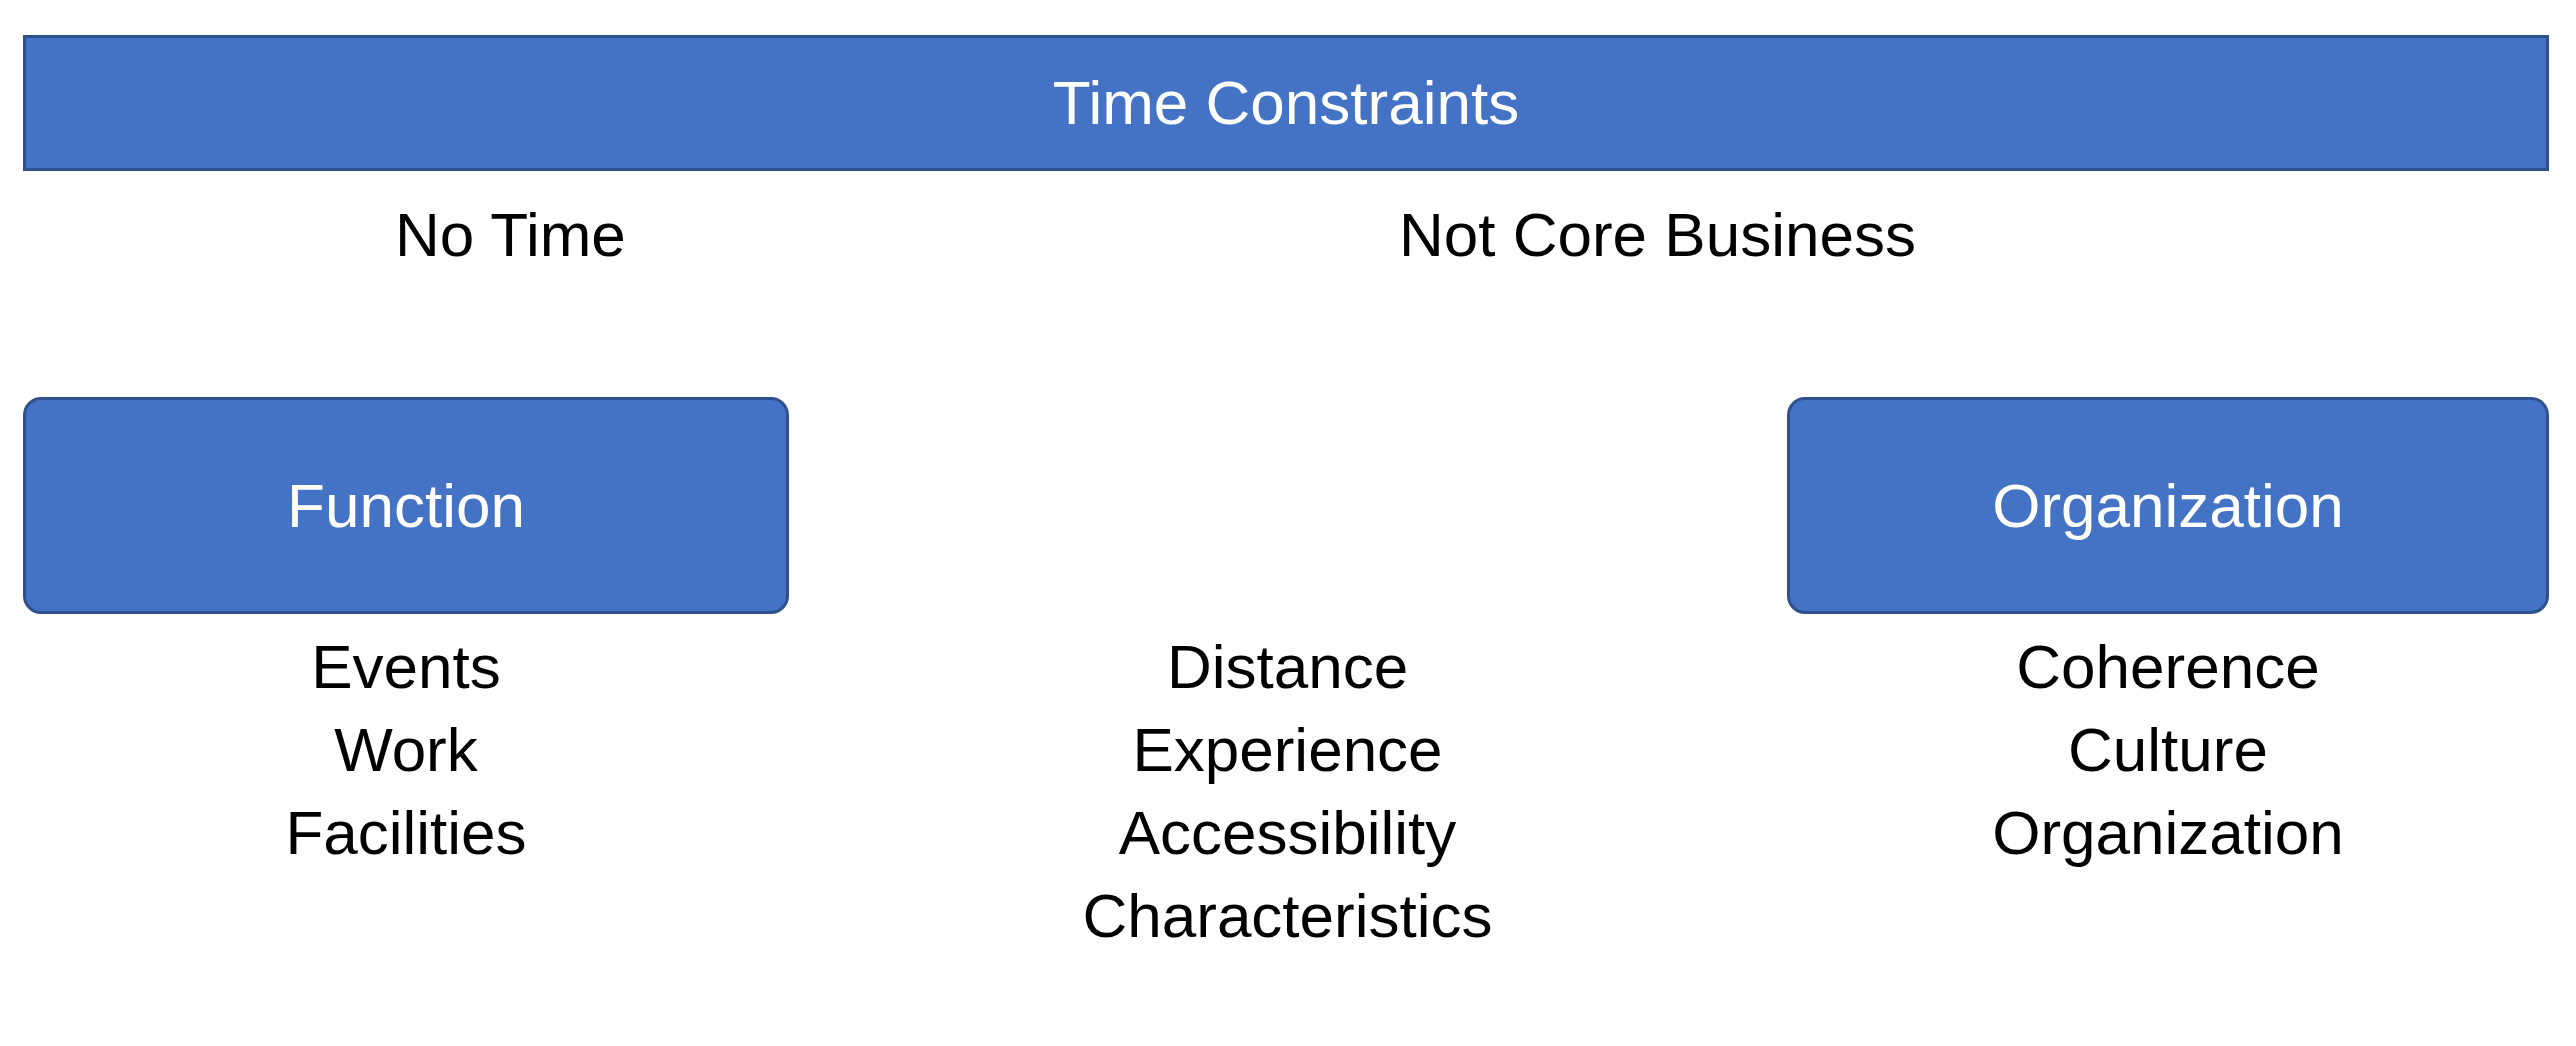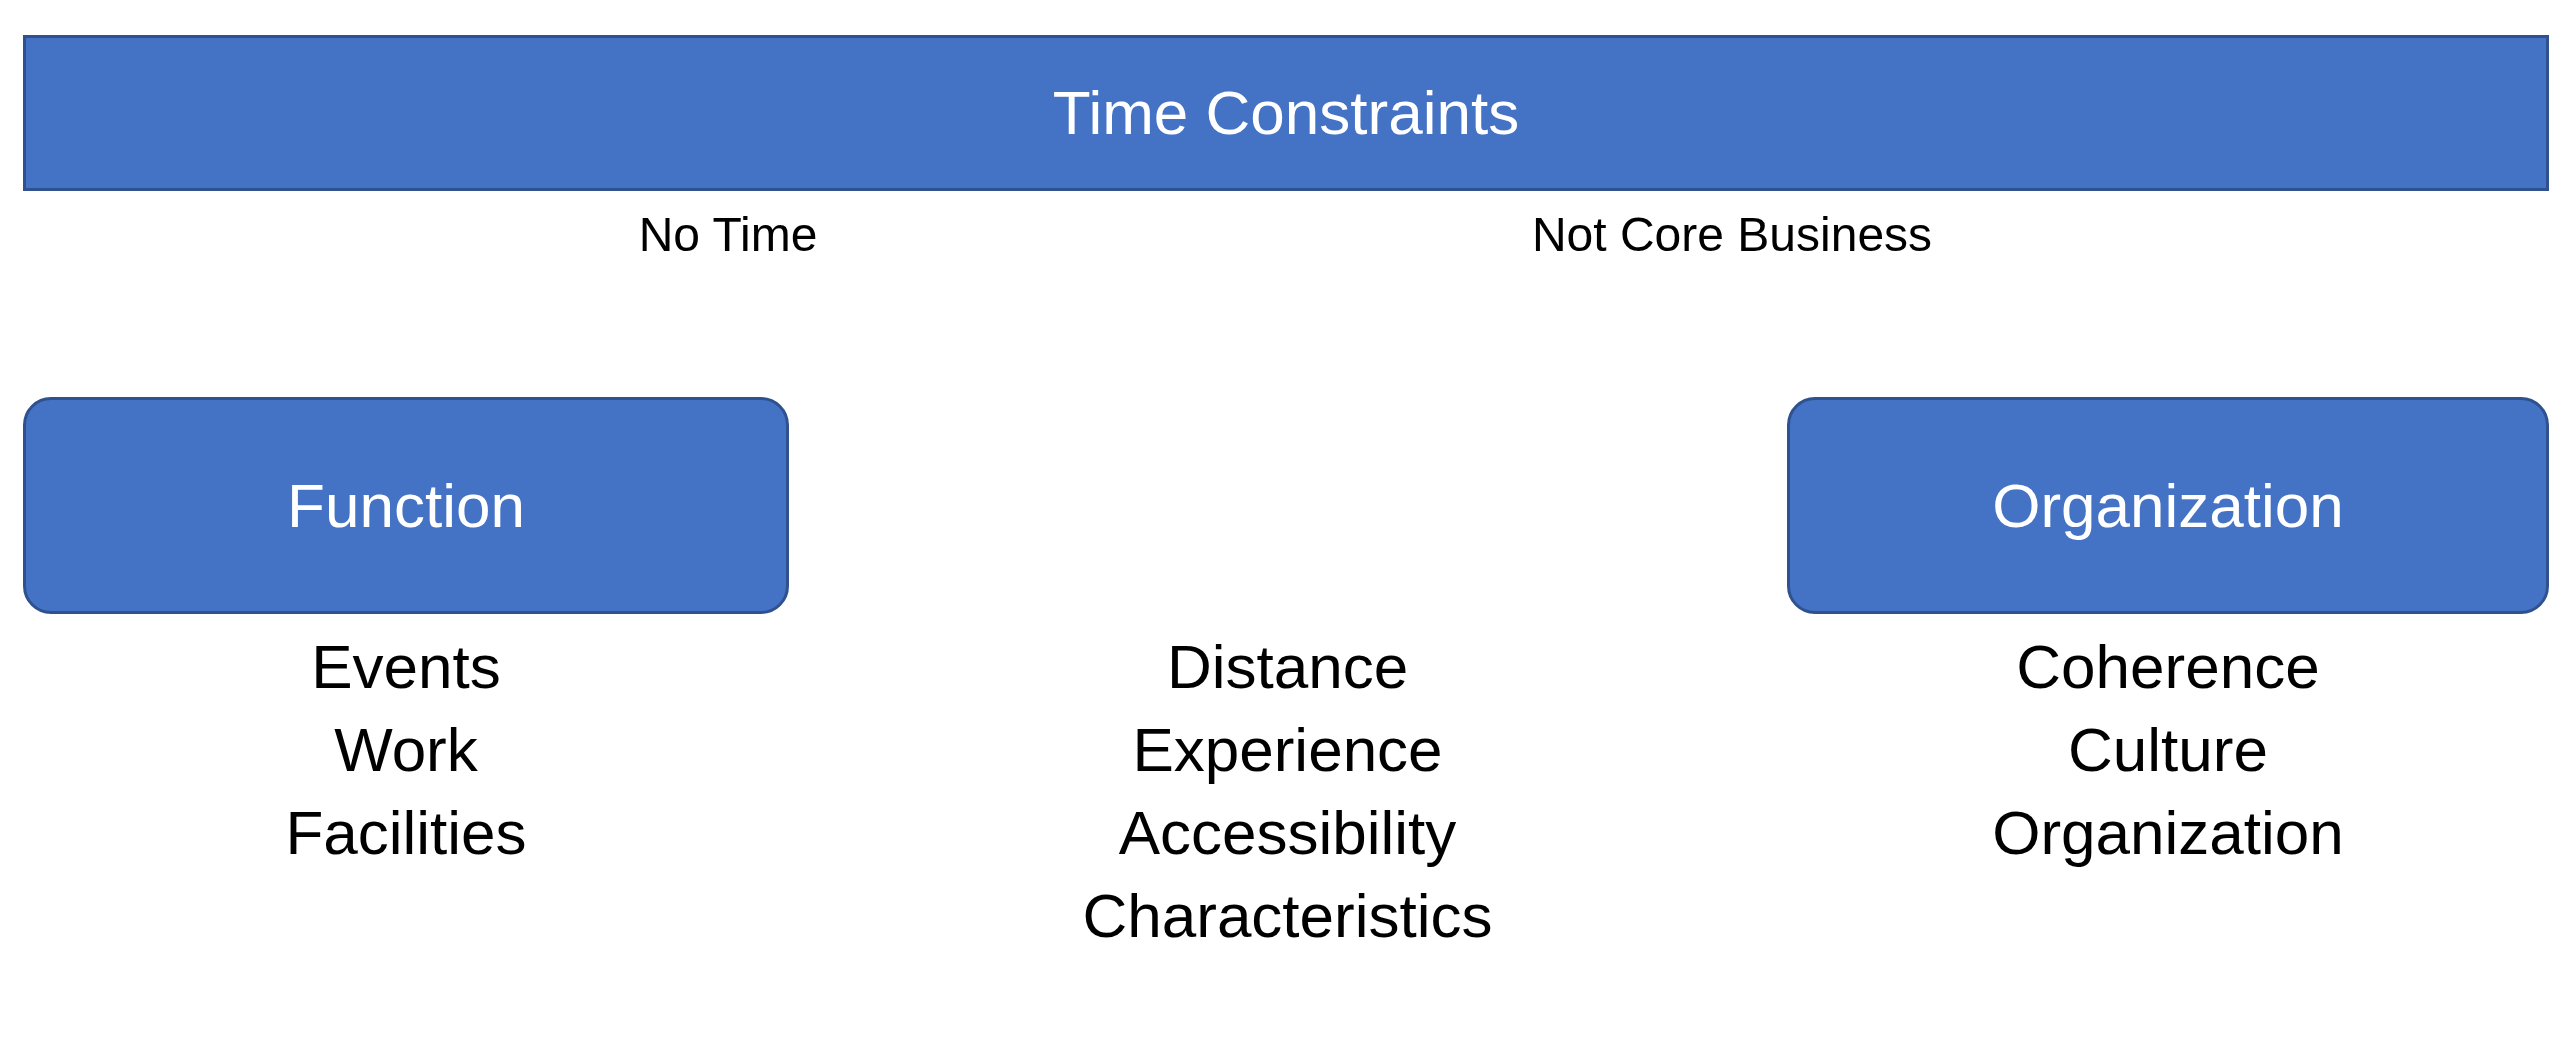--- a/index.html
+++ b/index.html
@@ -21,56 +21,55 @@
     height: 1046px;
     background: #ffffff;
     overflow: hidden;
   }
   
   .top-bar {
     position: absolute;
     left: 23px;
     top: 35px;
     width: 2526px;
-    height: 156px;
+    height: 136px;
     background: #4472C4;
     border: 3.3px solid #2F528F;
     box-sizing: border-box;
     display: flex;
     align-items: center;
     justify-content: center;
   }
   .top-bar .bar-label {
     color: #ffffff;
     font-size: 62px;
     line-height: 1;
     white-space: nowrap;
   }
   
   .constraint-note {
     position: absolute;
     top: 195px;
     width: 666px;
     height: 80px;
-    font-size: 48px;
+    font-size: 62px;
     line-height: 80px;
-    text-align: center;
     white-space: nowrap;
     color: #000000;
   }
   .note-no-time { left: 395px; }
   .note-not-core { left: 1399px; }
   
   .cat-box {
     position: absolute;
     top: 397px;
     height: 217px;
     background: #4472C4;
     border: 3.3px solid #2F528F;
-    border-radius: 28px;
+    border-radius: 18px;
     box-sizing: border-box;
     display: flex;
     align-items: center;
     justify-content: center;
   }
   .cat-box .box-label {
     color: #ffffff;
     font-size: 62px;
     line-height: 1;
     white-space: nowrap;

